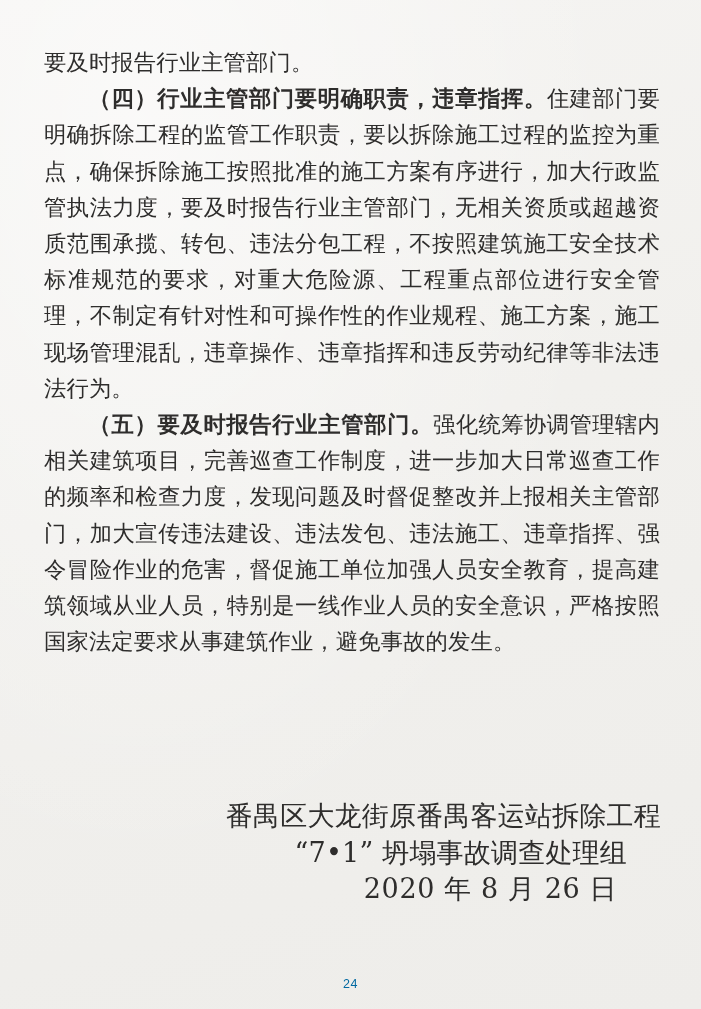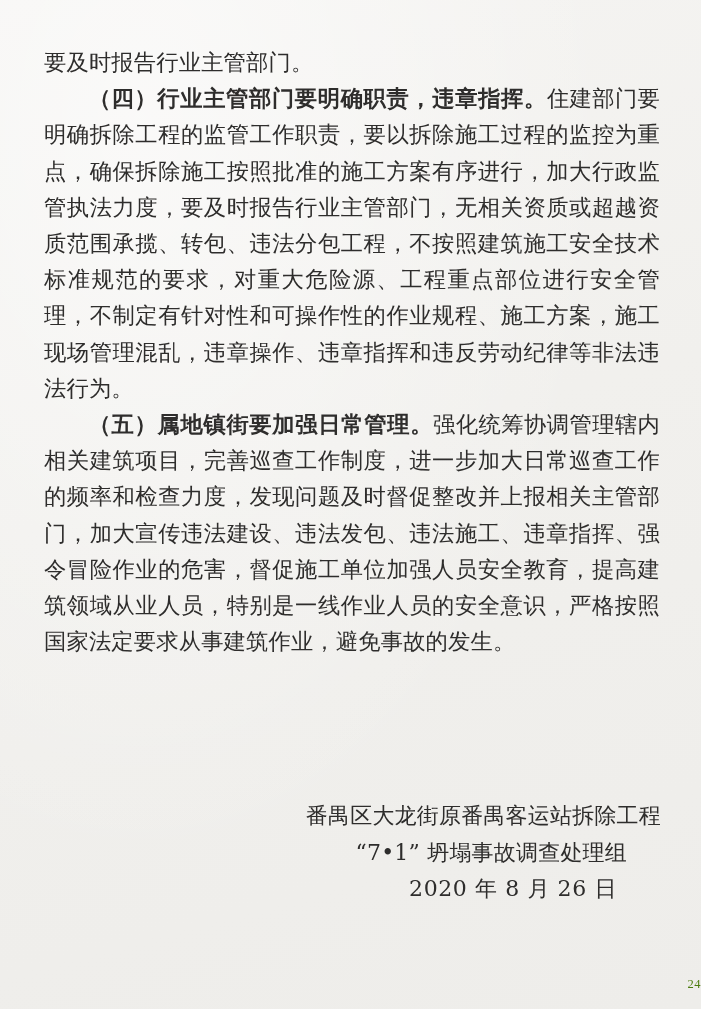--- a/index.html
+++ b/index.html
@@ -75,38 +75,38 @@
     padding-left: 3.3em;
   }
 
   
   .signature {
     position: absolute;
     left: 0;
     top: 798px;
     width: 661px;
     text-align: right;
-    font-size: 22px;
+    font-size: 27px;
     line-height: 36.5px;
     color: #2e2d2c;
     letter-spacing: 0.2px;
   }
   .signature .sig-org2 { padding-right: 34px; }
   .signature .sig-date { padding-right: 44px; letter-spacing: 0.6px; }
 
   
   .page-number {
     position: absolute;
     left: 0;
     right: 0;
     top: 977px;
-    text-align: right;
+    text-align: center;
     font-size: 12.5px;
-    color: #4d7c0f;
-    font-family: Liberation Serif, serif;
+    color: #0369a1;
+    font-family: Liberation Sans, sans-serif;
     letter-spacing: 0.5px;
   }
 </style>
 </head>
 <body>
 
 <div class="paper"></div>
 
 <div class="page">
 
@@ -114,21 +114,21 @@
 
     <p class="para">
       <span>要及时报告行业主管部门。</span>
     </p>
 
     <p class="para indent">
       <span class="lead">（四）行业主管部门要明确职责，违章指挥。</span><span>住建部门要明确拆除工程的监管工作职责，要以拆除施工过程的监控为重点，确保拆除施工按照批准的施工方案有序进行，加大行政监管执法力度，要及时报告行业主管部门，无相关资质或超越资质范围承揽、转包、违法分包工程，不按照建筑施工安全技术标准规范的要求，对重大危险源、工程重点部位进行安全管理，不制定有针对性和可操作性的作业规程、施工方案，施工现场管理混乱，违章操作、违章指挥和违反劳动纪律等非法违法行为。</span>
     </p>
 
     <p class="para indent">
-      <span class="lead">（五）属地镇街要加强日常管理。</span><span>强化统筹协调管理辖内相关建筑项目，完善巡查工作制度，进一步加大日常巡查工作的频率和检查力度，发现问题及时督促整改并上报相关主管部门，加大宣传违法建设、违法发包、违法施工、违章指挥、强令冒险作业的危害，督促施工单位加强人员安全教育，提高建筑领域从业人员，特别是一线作业人员的安全意识，严格按照国家法定要求从事建筑作业，避免事故的发生。</span>
+      <span class="lead">（五）要及时报告行业主管部门。</span><span>强化统筹协调管理辖内相关建筑项目，完善巡查工作制度，进一步加大日常巡查工作的频率和检查力度，发现问题及时督促整改并上报相关主管部门，加大宣传违法建设、违法发包、违法施工、违章指挥、强令冒险作业的危害，督促施工单位加强人员安全教育，提高建筑领域从业人员，特别是一线作业人员的安全意识，严格按照国家法定要求从事建筑作业，避免事故的发生。</span>
     </p>
 
   </div>
 
   <div class="attachment">
   </div>
 
   <div class="signature">
     <div class="sig-org1">番禺区大龙街原番禺客运站拆除工程</div>
     <div class="sig-org2">“7•1” 坍塌事故调查处理组</div>

